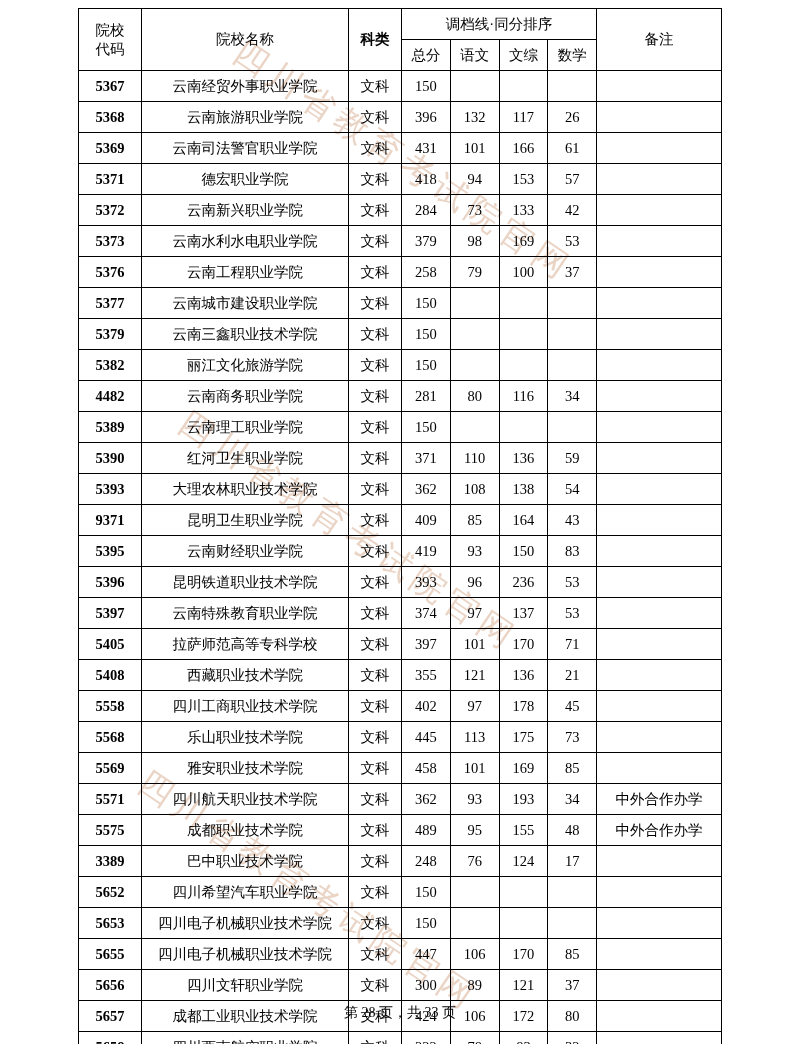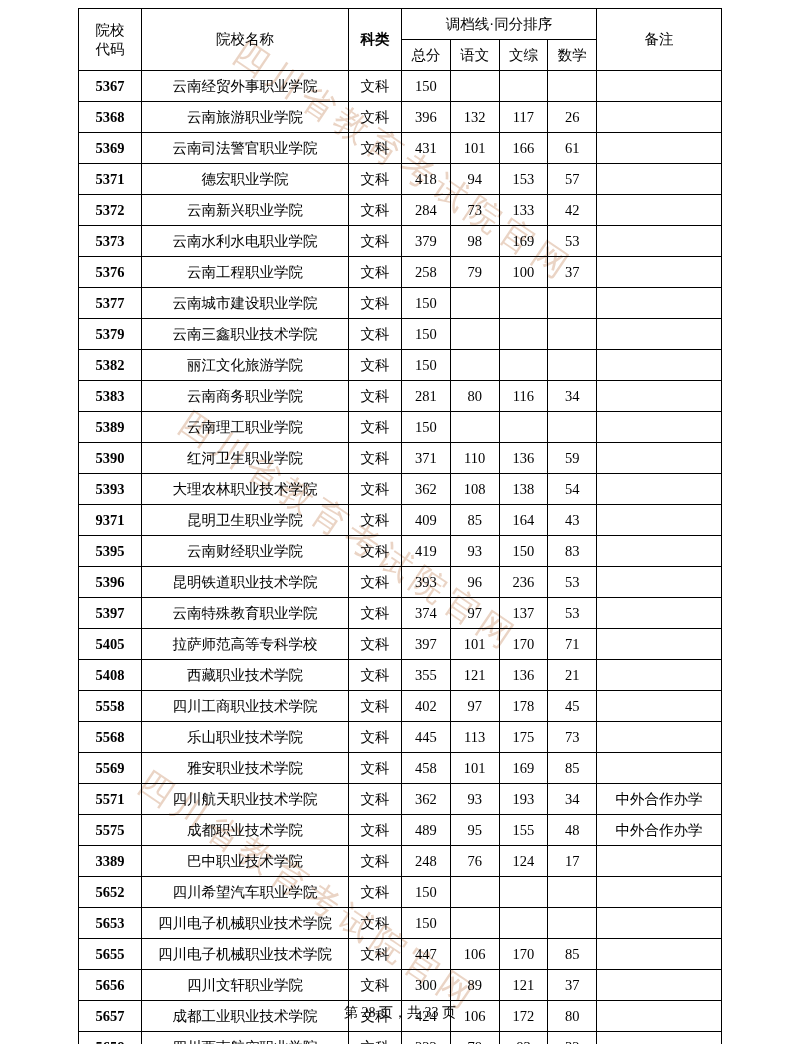--- a/index.html
+++ b/index.html
@@ -250,21 +250,21 @@
           <td class="code">5382</td>
           <td class="name">丽江文化旅游学院</td>
           <td class="type">文科</td>
           <td class="num">150</td>
           <td class="num"></td>
           <td class="num"></td>
           <td class="num"></td>
           <td class="remark"></td>
         </tr>
         <tr>
-          <td class="code">5383</td>
+          <td class="code">4482</td>
           <td class="name">云南商务职业学院</td>
           <td class="type">文科</td>
           <td class="num">281</td>
           <td class="num">80</td>
           <td class="num">116</td>
           <td class="num">34</td>
           <td class="remark"></td>
         </tr>
         <tr>
           <td class="code">5389</td>

